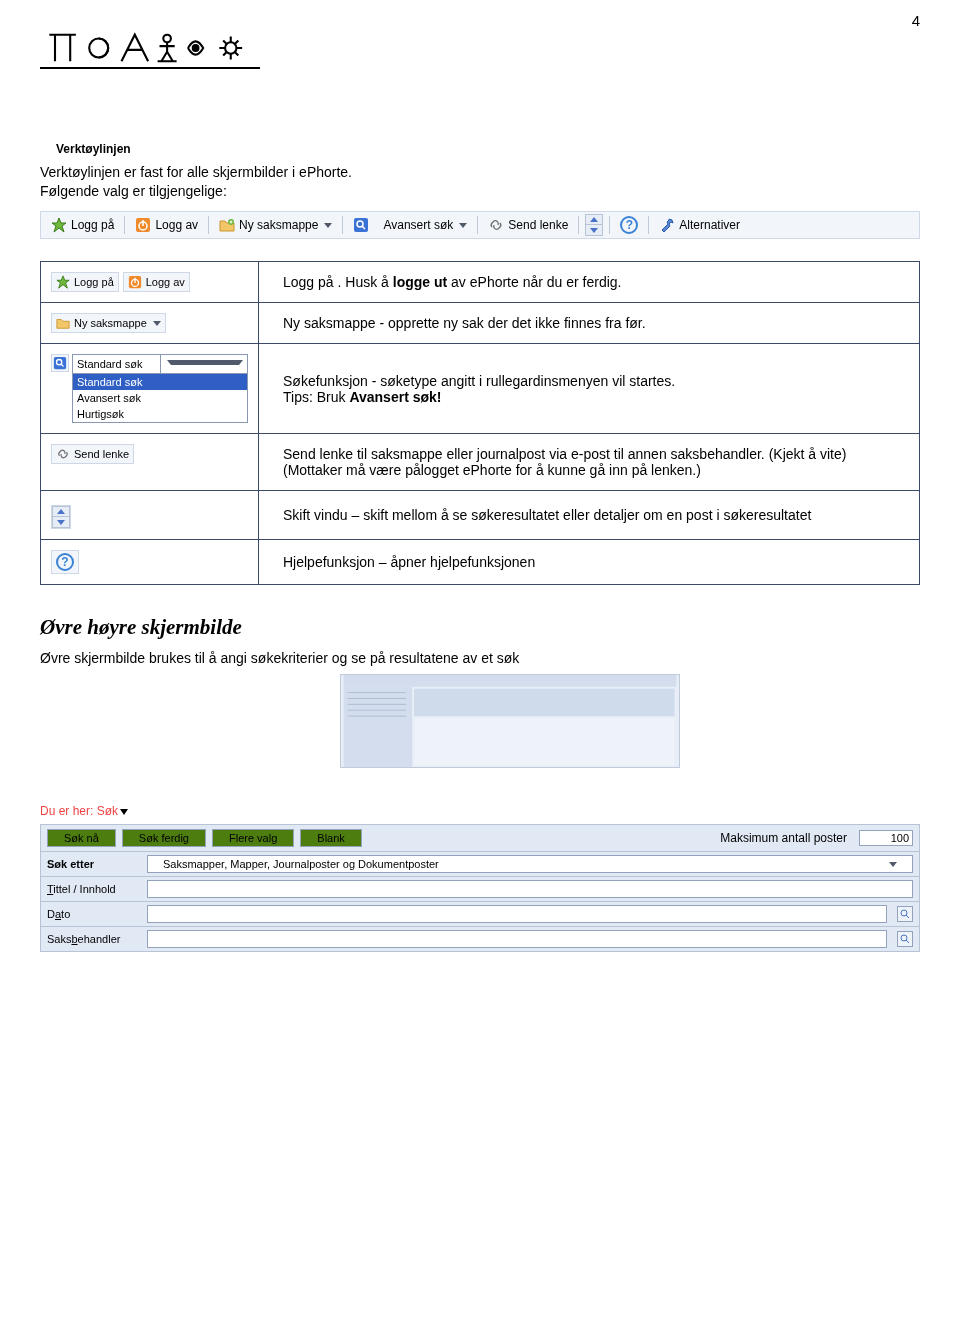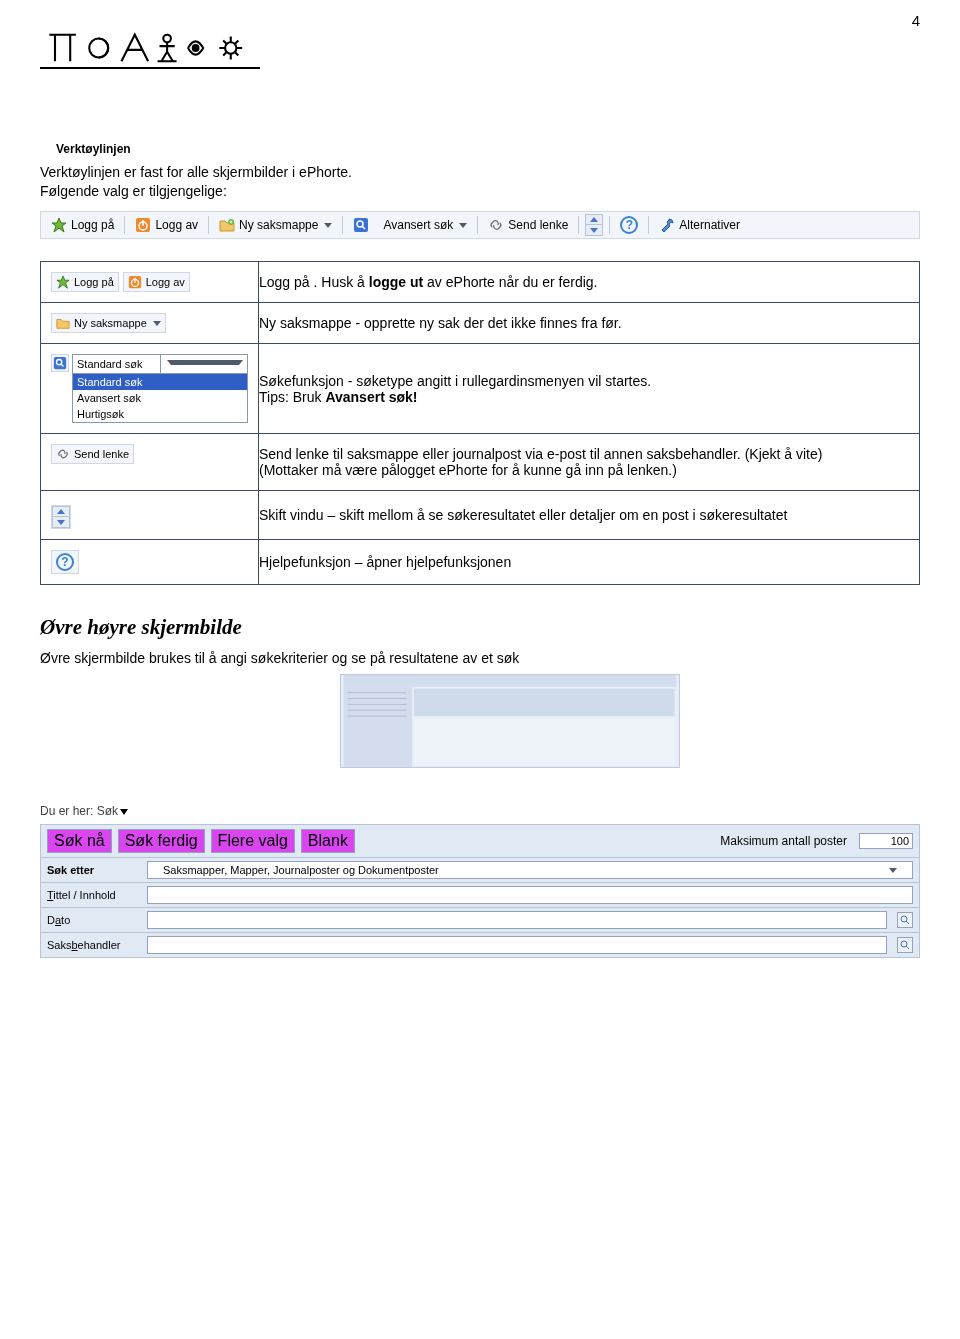--- a/index.html
+++ b/index.html
@@ -9,43 +9,43 @@
   h2.section { font-family: Arial; font-size: 12px; font-weight: bold; margin: 10px 0 8px 16px; }
   h2.section-big { font-family: Liberation Serif, serif; font-size: 21px; font-style: italic; font-weight: bold; margin: 30px 0 10px 0; }
   p.intro { font-size: 14px; margin: 3px 0; }
   .toolbar { display: flex; align-items: center; gap: 6px; background: #f2f6fb; border: 1px solid #cfd8e6; padding: 3px 6px; height: 28px; margin: 12px 0 22px 0; font-size: 12px; }
   .tool { display: inline-flex; align-items: center; gap: 4px; padding: 1px 4px; }
   .tool svg { width: 16px; height: 16px; }
   .vsep { width: 1px; height: 18px; background: #c0cad8; }
   .dd-arrow { display:inline-block; width:0; height:0; border-left:4px solid transparent; border-right:4px solid transparent; border-top:5px solid #505a6b; margin-left:2px; vertical-align:middle; }
 
   table.desc-table { border-collapse: collapse; width: 100%; border: 1px solid #3b4a66; }
-  table.desc-table td { border: 1px solid #3b4a66; padding: 12px 0; vertical-align: middle; font-size: 14px; }
+  table.desc-table td { border: 1px solid #3b4a66; padding: 12px 24px; vertical-align: middle; font-size: 14px; }
   table.desc-table td.icon-cell { width: 180px; vertical-align: top; padding: 10px; }
   .mini-block { background:#f2f6fb; border:1px solid #cfd8e6; padding:2px 4px; display:inline-flex; align-items:center; gap:4px; font-size:11px; }
   .mini-block svg { width:14px; height:14px; }
   .search-dropdown { width:176px; background:#fff; border:1px solid #8a97b0; font-size:11px; }
   .search-dropdown .selbox { display:flex; align-items:center; border-bottom:1px solid #8a97b0; }
   .search-dropdown .selbox span { flex:1; padding:2px 4px; }
   .search-dropdown .arrow-box { width:16px; height:18px; border-left:1px solid #8a97b0; display:flex; align-items:center; justify-content:center; }
   .search-dropdown .opt { padding:2px 4px; }
   .search-dropdown .opt.sel { background:#2f5ec4; color:#fff; }
   .updn { display:inline-block; width:18px; background:#e6edf7; border:1px solid #b8c3d6; }
   .updn div { height:10px; display:flex; align-items:center; justify-content:center; }
   .updn div:first-child { border-bottom:1px solid #b8c3d6; }
   .tri-up { width:0; height:0; border-left:4px solid transparent; border-right:4px solid transparent; border-bottom:5px solid #4a72c6; }
   .tri-dn { width:0; height:0; border-left:4px solid transparent; border-right:4px solid transparent; border-top:5px solid #4a72c6; }
   .help-icon { display:inline-block; width:18px; height:18px; border:2px solid #3a82d6; border-radius:50%; color:#3a82d6; font-weight:bold; text-align:center; font-size:12px; line-height:15px; }
 
   .thumb-box { width:340px; height:94px; background:#e8eef7; border:1px solid #c0cad8; margin:8px 0 0 300px; position:relative; }
 
   .search-panel { margin-top:36px; font-size:12px; }
-  .breadcrumb { margin-bottom:6px; color:#404040; }
+  .breadcrumb { margin-bottom:6px; color:#ef4444; }
   .search-top { background:#e1e9f5; border:1px solid #b8c3d6; padding:4px 6px; display:flex; align-items:center; gap:6px; }
-  .btn { display:inline-block; background:#d946ef; border:1px solid #94a3bd; padding:2px 6px; font-size:16px; }
+  .btn { display:inline-block; background:#4d7c0f; border:1px solid #94a3bd; padding:2px 16px; font-size:11px; }
   .search-label-right { margin-left:auto; margin-right:6px; }
   .num-input { width:54px; border:1px solid #94a3bd; padding:1px 3px; font-size:11px; text-align:right; }
   .row { background:#e1e9f5; border:1px solid #b8c3d6; border-top:none; padding:3px 6px; display:flex; align-items:center; gap:6px;justify-content:space-between; }
   .lbl { width:94px; font-size:11px; }
   .lbl u { text-decoration: underline; }
   .select-wide { flex:1; background:#fff; border:1px solid #94a3bd; padding:2px 15px; font-size:11px; display:flex; align-items:center; }
   .select-wide .txt { flex:1; }
   .input-wide { flex:1; background:#fff; border:1px solid #94a3bd; height:18px; font-size:11px; padding:1px 4px; }
   .end-icon { width:16px; height:16px; margin-left:4px; display:inline-flex; align-items:center; justify-content:center; border:1px solid #94a3bd; background:#eef2f9; font-size:10px; color:#4a72c6; }
 

